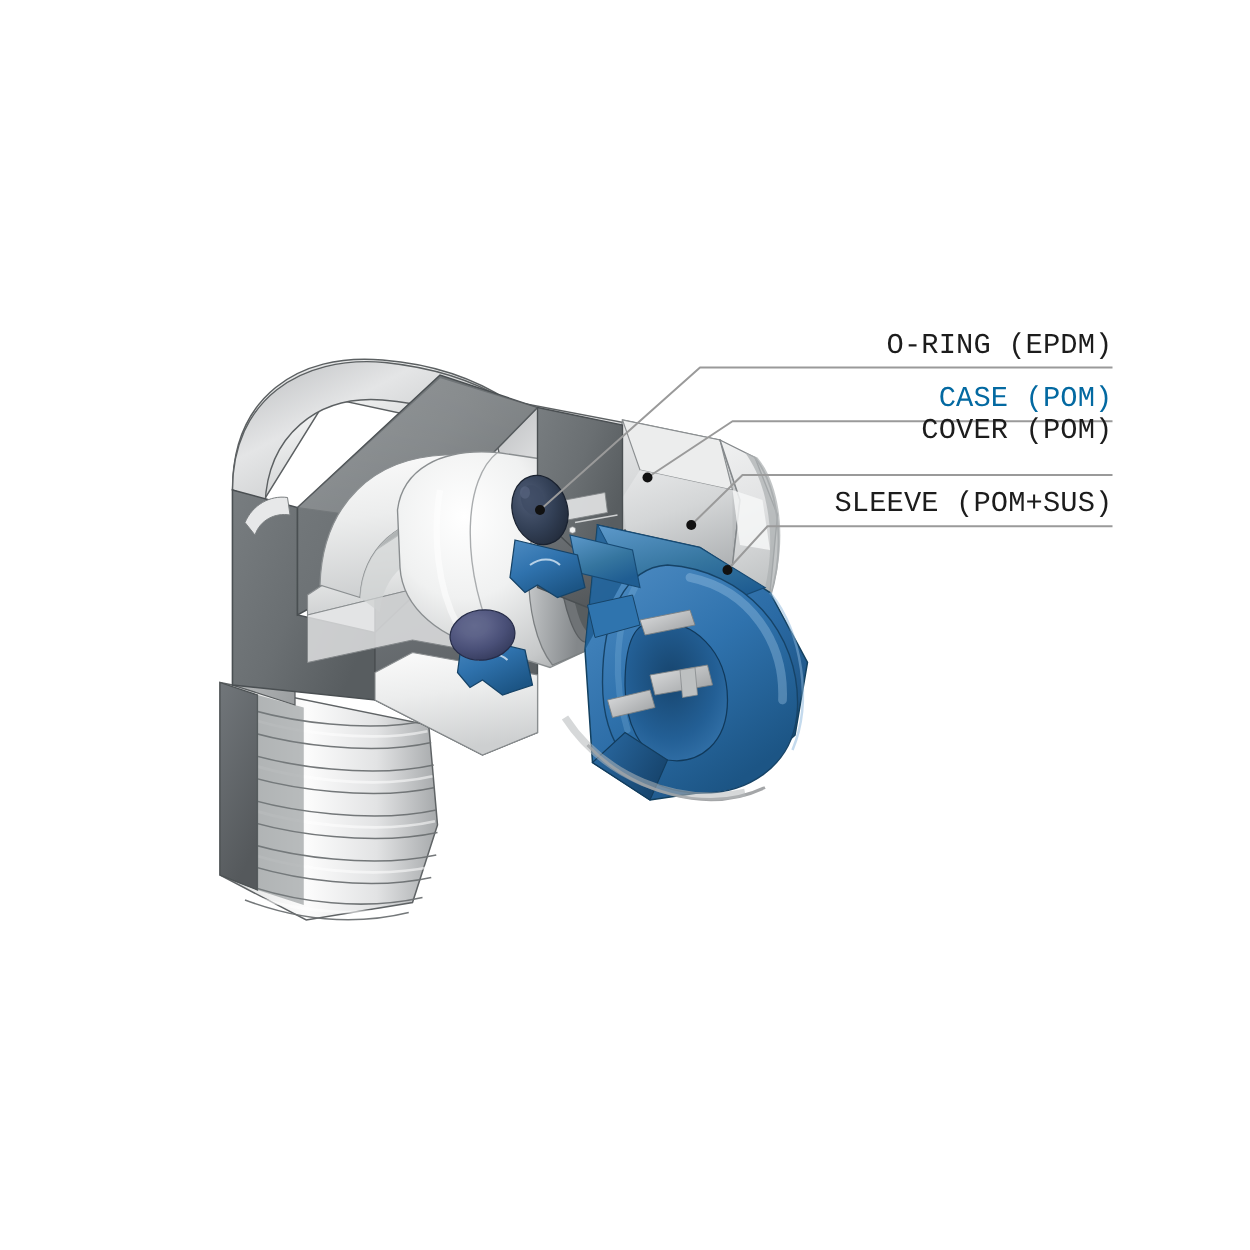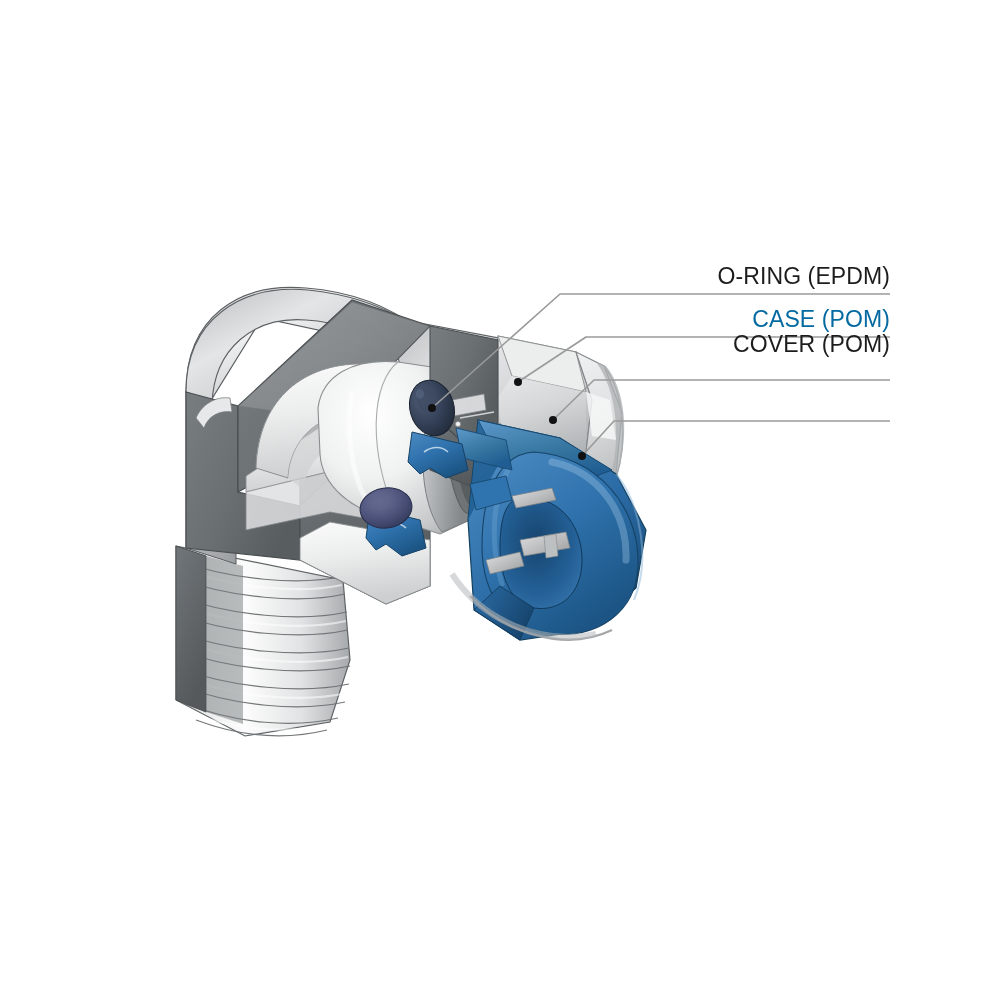--- a/index.html
+++ b/index.html
@@ -35,21 +35,21 @@
     top: 0;
     width: 1000px;
     height: 1000px;
     pointer-events: none;
   }
   .callout-label {
     position: absolute;
     text-align: left;
     white-space: nowrap;
     color: #1c1c1c;
-    font-family: Liberation Sans, sans-serif;
+    font-family: Liberation Mono, monospace;
     font-size: 23px;
     font-weight: 400;
     letter-spacing: 0.1px;
     pointer-events: auto;
   }
 </style>
 </head>
 <body>
 
 <div id="stage">
@@ -333,15 +333,16 @@
         <polyline points="582,456 614,421 890,421" fill="none" stroke="#9a9a9a" stroke-width="1.6" stroke-linejoin="round"></polyline>
         <circle cx="582" cy="456" r="4" fill="#111111"></circle>
       </g>
 
   </svg>
 
   <div class="callout-layer" id="callout-labels">
       <div class="callout-label" style="right: 110px; top: 263px; font-size: 23px; color: rgb(28, 28, 28);">O-RING (EPDM)</div>
       <div class="callout-label" style="right: 110px; top: 306px; font-size: 23px; color: #0369a1;">CASE (POM)</div>
       <div class="callout-label" style="right: 110px; top: 331px; font-size: 23px; color: rgb(28, 28, 28);">COVER (POM)</div>
+      <div class="callout-label" style="right: 110px; top: 390px; font-size: 23px; color: rgb(28, 28, 28);">SLEEVE (POM+SUS)</div>
     </div>
 
 </div>
 
 </body></html>

